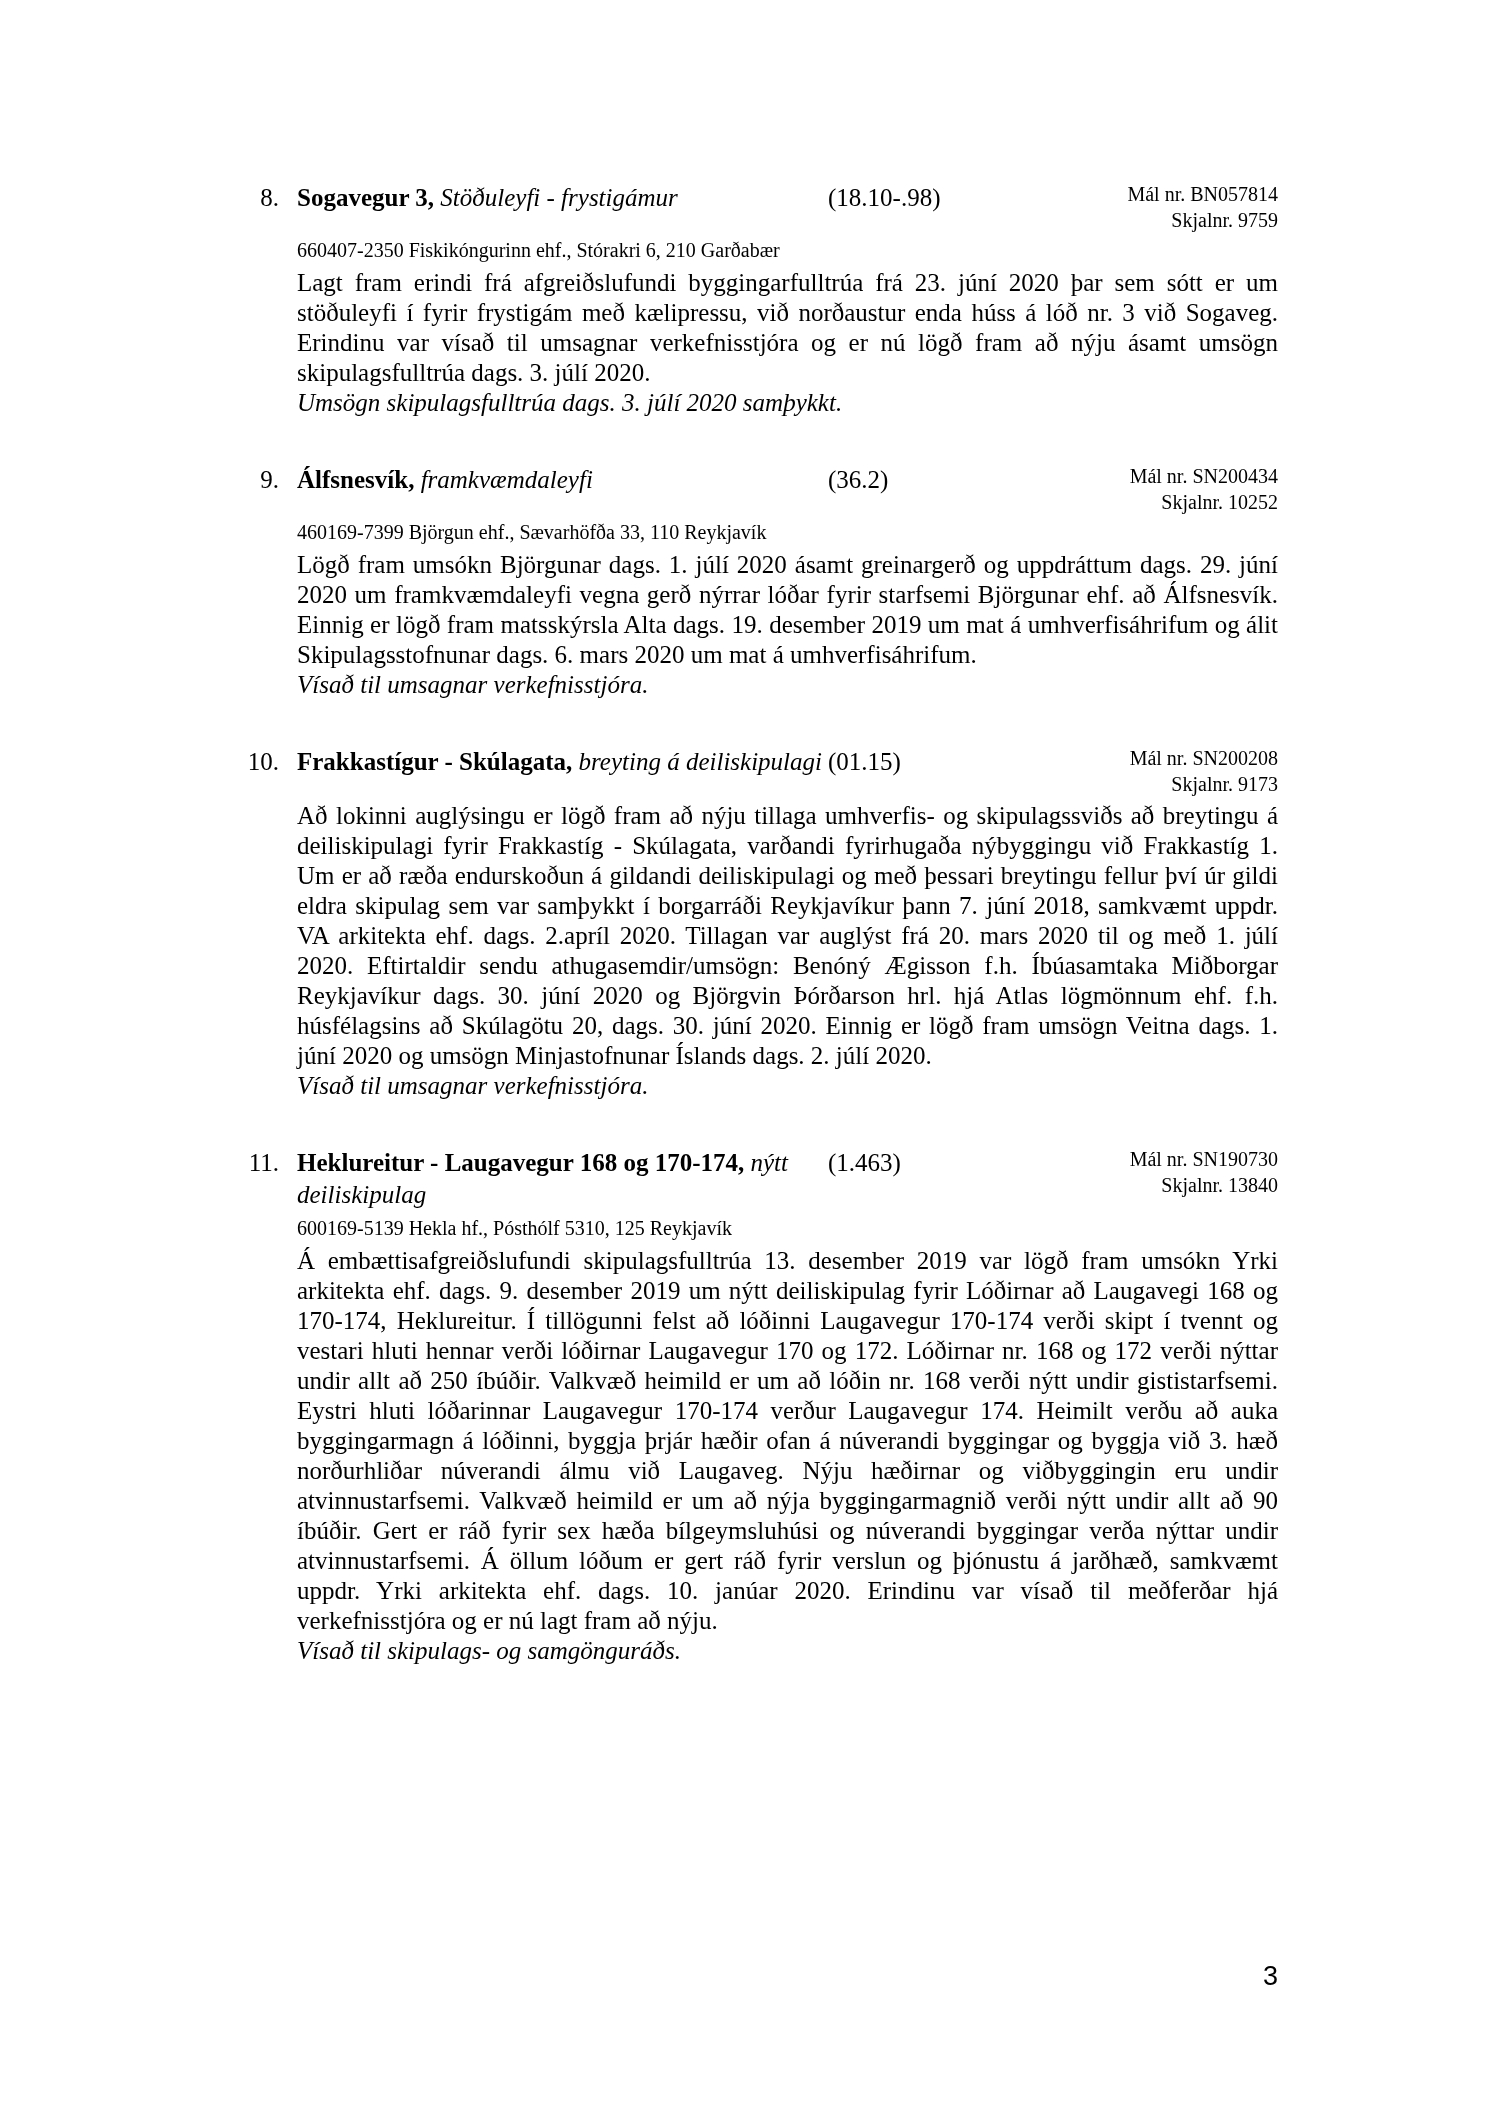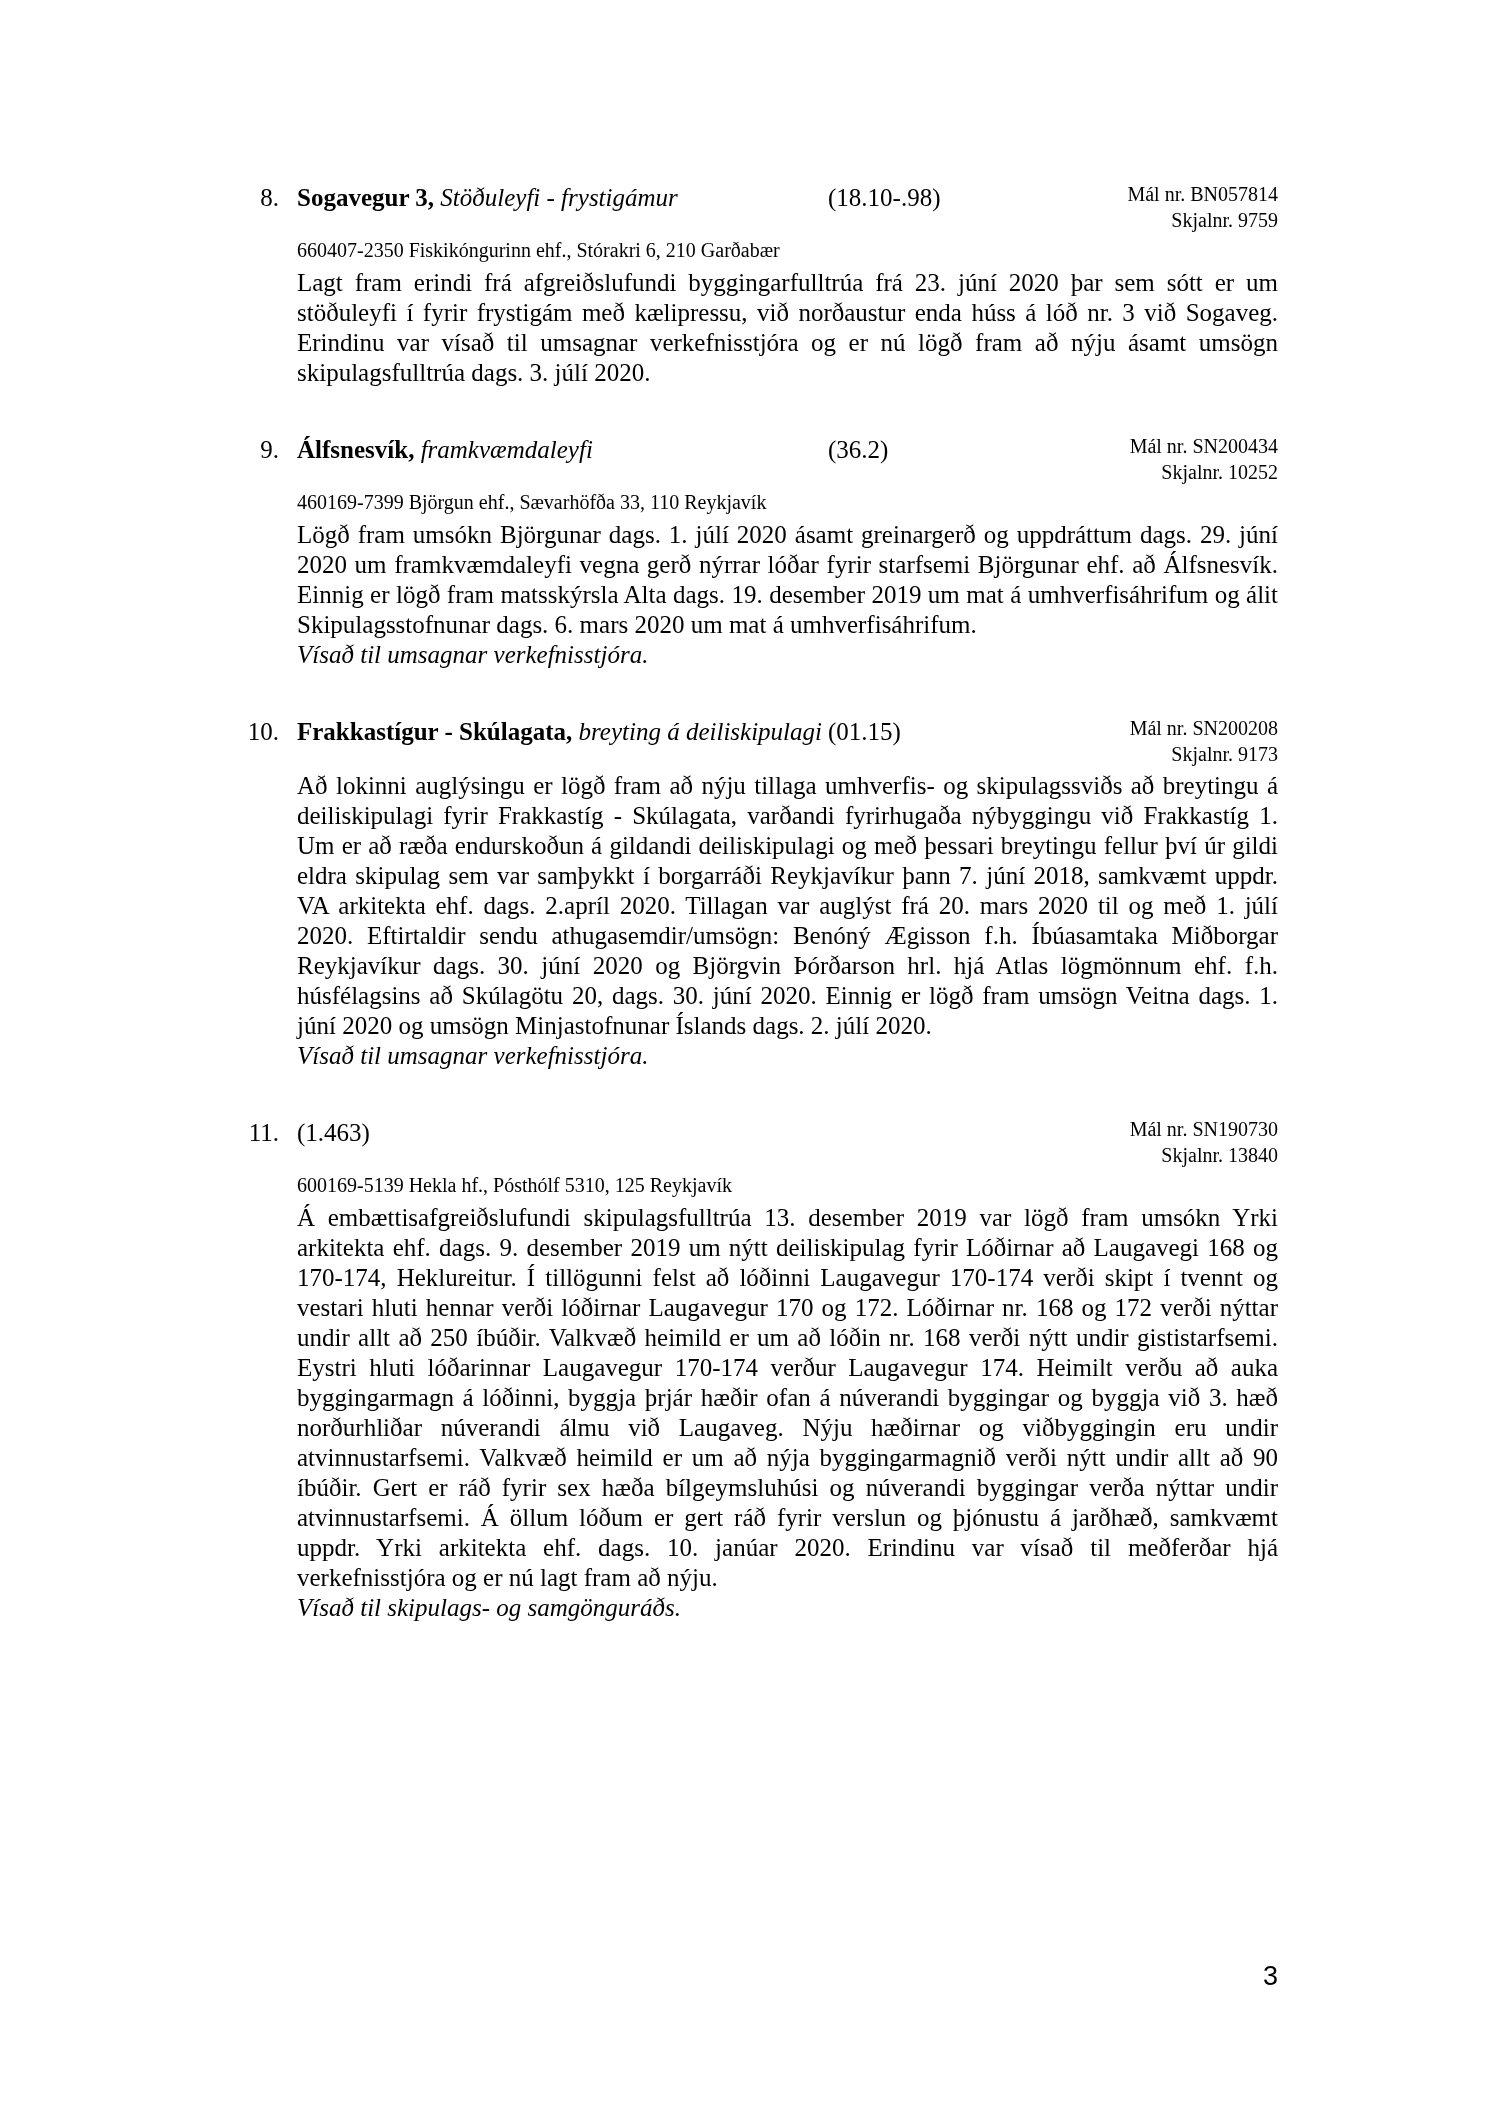--- a/index.html
+++ b/index.html
@@ -62,20 +62,21 @@
           <span class="ital">Stöðuleyfi - frystigámur</span>
         </div>
         <div class="code">(18.10-.98)</div>
         <div class="meta">
           <div>Mál nr. BN057814</div>
           <div>Skjalnr. 9759</div>
         </div>
       </div>
       <div class="addr">660407-2350 Fiskikóngurinn ehf., Stórakri 6, 210 Garðabær</div>
       <p class="body">Lagt fram erindi frá afgreiðslufundi byggingarfulltrúa frá 23. júní 2020 þar sem sótt er um stöðuleyfi í fyrir frystigám með kælipressu, við norðaustur enda húss á lóð nr. 3 við Sogaveg. Erindinu var vísað til umsagnar verkefnisstjóra og er nú lögð fram að nýju ásamt umsögn skipulagsfulltrúa dags. 3. júlí 2020.</p>
+      <p class="resolution">Umsögn skipulagsfulltrúa dags. 3. júlí 2020 samþykkt.</p>
     </section>
 
     <section class="item">
       <div class="num">9.</div>
       <div class="head-row">
         <div class="head">
           <span class="bold">Álfsnesvík,</span>
           <span class="ital">framkvæmdaleyfi</span>
         </div>
         <div class="code">(36.2)</div>
@@ -102,20 +103,24 @@
           <div>Skjalnr. 9173</div>
         </div>
       </div>
       <p class="body">Að lokinni auglýsingu er lögð fram að nýju tillaga umhverfis- og skipulagssviðs að breytingu á deiliskipulagi fyrir Frakkastíg - Skúlagata, varðandi fyrirhugaða nýbyggingu við Frakkastíg 1. Um er að ræða endurskoðun á gildandi deiliskipulagi og með þessari breytingu fellur því úr gildi eldra skipulag sem var samþykkt í borgarráði Reykjavíkur þann 7. júní 2018, samkvæmt uppdr. VA arkitekta ehf. dags. 2.apríl 2020. Tillagan var auglýst frá 20. mars 2020 til og með 1. júlí 2020. Eftirtaldir sendu athugasemdir/umsögn: Benóný Ægisson f.h. Íbúasamtaka Miðborgar Reykjavíkur dags. 30. júní 2020 og Björgvin Þórðarson hrl. hjá Atlas lögmönnum ehf. f.h. húsfélagsins að Skúlagötu 20, dags. 30. júní 2020. Einnig er lögð fram umsögn Veitna dags. 1. júní 2020 og umsögn Minjastofnunar Íslands dags. 2. júlí 2020.</p>
       <p class="resolution">Vísað til umsagnar verkefnisstjóra.</p>
     </section>
 
     <section class="item">
       <div class="num">11.</div>
       <div class="head-row">
+        <div class="head">
+          <span class="bold">Heklureitur - Laugavegur 168 og 170-174,</span>
+          <span class="ital">nýtt deiliskipulag</span>
+        </div>
         <div class="code">(1.463)</div>
         <div class="meta">
           <div>Mál nr. SN190730</div>
           <div>Skjalnr. 13840</div>
         </div>
       </div>
       <div class="addr">600169-5139 Hekla hf., Pósthólf 5310, 125 Reykjavík</div>
       <p class="body">Á embættisafgreiðslufundi skipulagsfulltrúa 13. desember 2019 var lögð fram umsókn Yrki arkitekta ehf. dags. 9. desember 2019 um nýtt deiliskipulag fyrir Lóðirnar að Laugavegi 168 og 170-174, Heklureitur. Í tillögunni felst að lóðinni Laugavegur 170-174 verði skipt í tvennt og vestari hluti hennar verði lóðirnar Laugavegur 170 og 172. Lóðirnar nr. 168 og 172 verði nýttar undir allt að 250 íbúðir. Valkvæð heimild er um að lóðin nr. 168 verði nýtt undir gististarfsemi. Eystri hluti lóðarinnar Laugavegur 170-174 verður Laugavegur 174. Heimilt verðu að auka byggingarmagn á lóðinni, byggja þrjár hæðir ofan á núverandi byggingar og byggja við 3. hæð norðurhliðar núverandi álmu við Laugaveg. Nýju hæðirnar og viðbyggingin eru undir atvinnustarfsemi. Valkvæð heimild er um að nýja byggingarmagnið verði nýtt undir allt að 90 íbúðir. Gert er ráð fyrir sex hæða bílgeymsluhúsi og núverandi byggingar verða nýttar undir atvinnustarfsemi. Á öllum lóðum er gert ráð fyrir verslun og þjónustu á jarðhæð, samkvæmt uppdr. Yrki arkitekta ehf. dags. 10. janúar 2020. Erindinu var vísað til meðferðar hjá verkefnisstjóra og er nú lagt fram að nýju.</p>
       <p class="resolution">Vísað til skipulags- og samgönguráðs.</p>
     </section>

